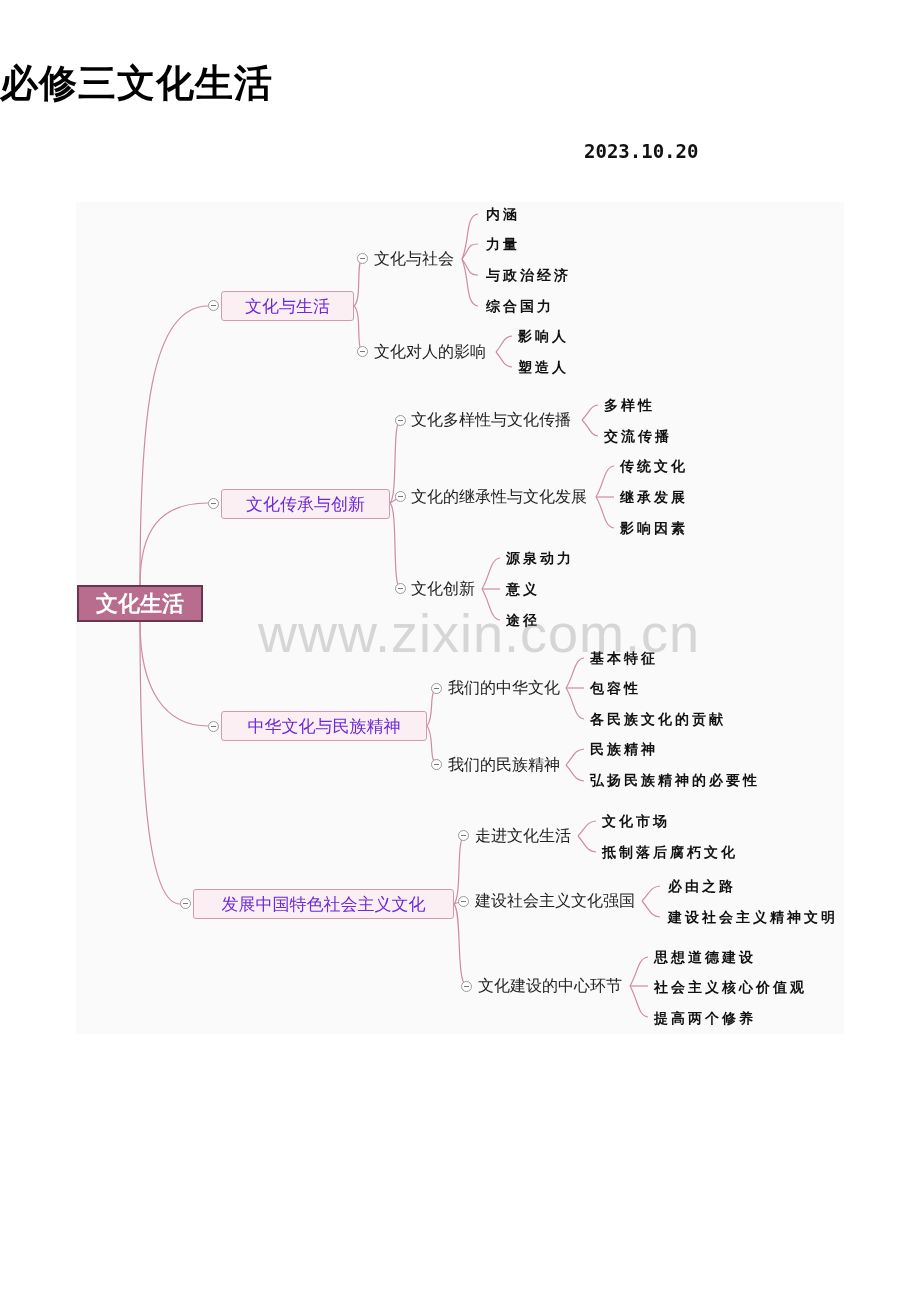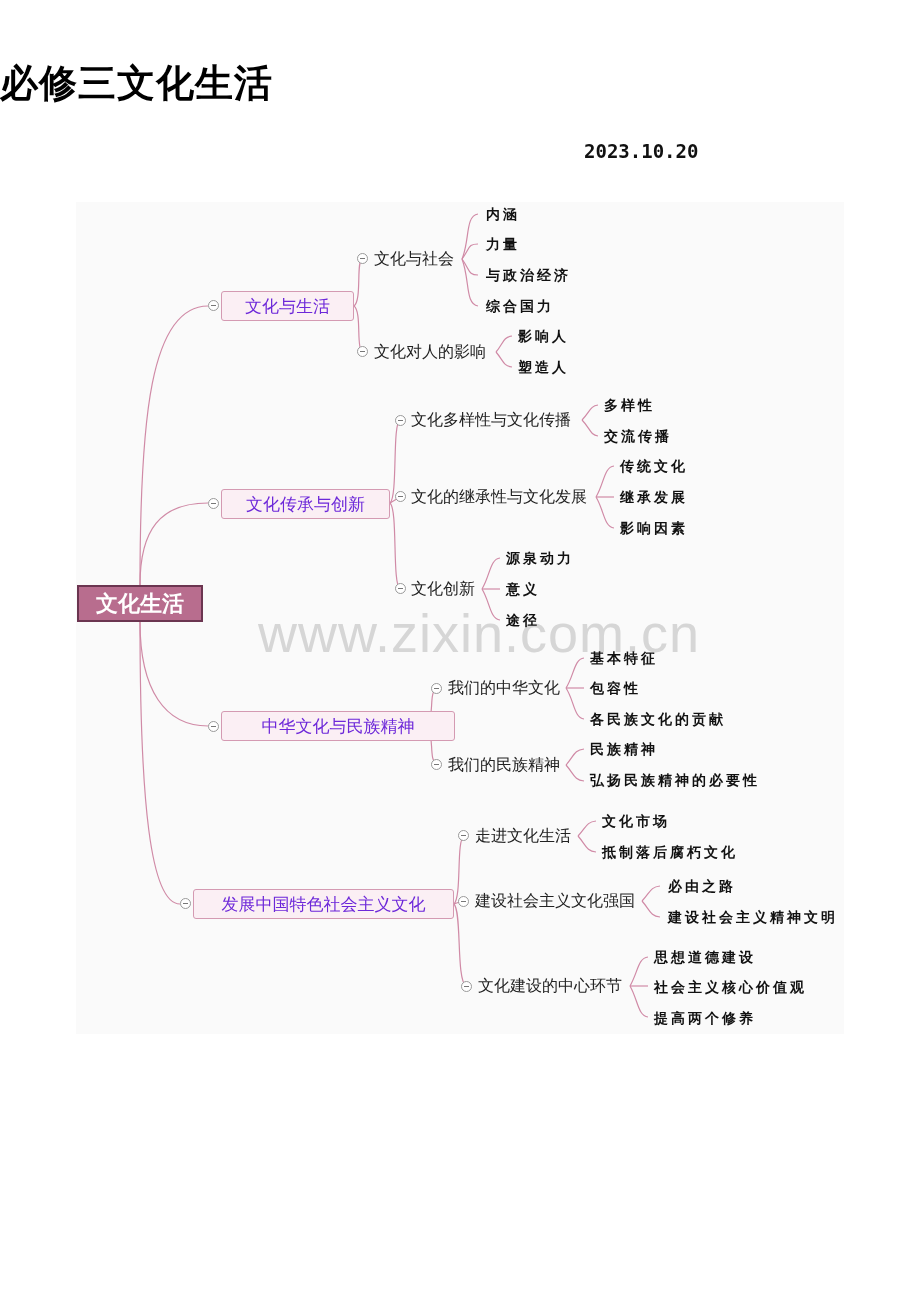--- a/index.html
+++ b/index.html
@@ -112,21 +112,21 @@
 <div class="leaf" style="left:604px;top:396px">多样性</div>
 <div class="leaf" style="left:604px;top:427px">交流传播</div>
 <div class="leaf" style="left:620px;top:457px">传统文化</div>
 <div class="leaf" style="left:620px;top:488px">继承发展</div>
 <div class="leaf" style="left:620px;top:519px">影响因素</div>
 <div class="leaf" style="left:506px;top:549px">源泉动力</div>
 <div class="leaf" style="left:506px;top:580px">意义</div>
 <div class="leaf" style="left:506px;top:611px">途径</div>
 
 <span class="collapse" style="left:208px;top:721px"></span>
-<div class="main" style="left:221px;top:711px;width:234px">中华文化与民族精神</div>
+<div class="main" style="left:221px;top:711px;width:206px">中华文化与民族精神</div>
 <span class="collapse" style="left:431px;top:683px"></span>
 <div class="sub" style="left:448px;top:678px">我们的中华文化</div>
 <span class="collapse" style="left:431px;top:759px"></span>
 <div class="sub" style="left:448px;top:755px">我们的民族精神</div>
 <div class="leaf" style="left:590px;top:649px">基本特征</div>
 <div class="leaf" style="left:590px;top:679px">包容性</div>
 <div class="leaf" style="left:590px;top:710px">各民族文化的贡献</div>
 <div class="leaf" style="left:590px;top:740px">民族精神</div>
 <div class="leaf" style="left:590px;top:771px">弘扬民族精神的必要性</div>
 

